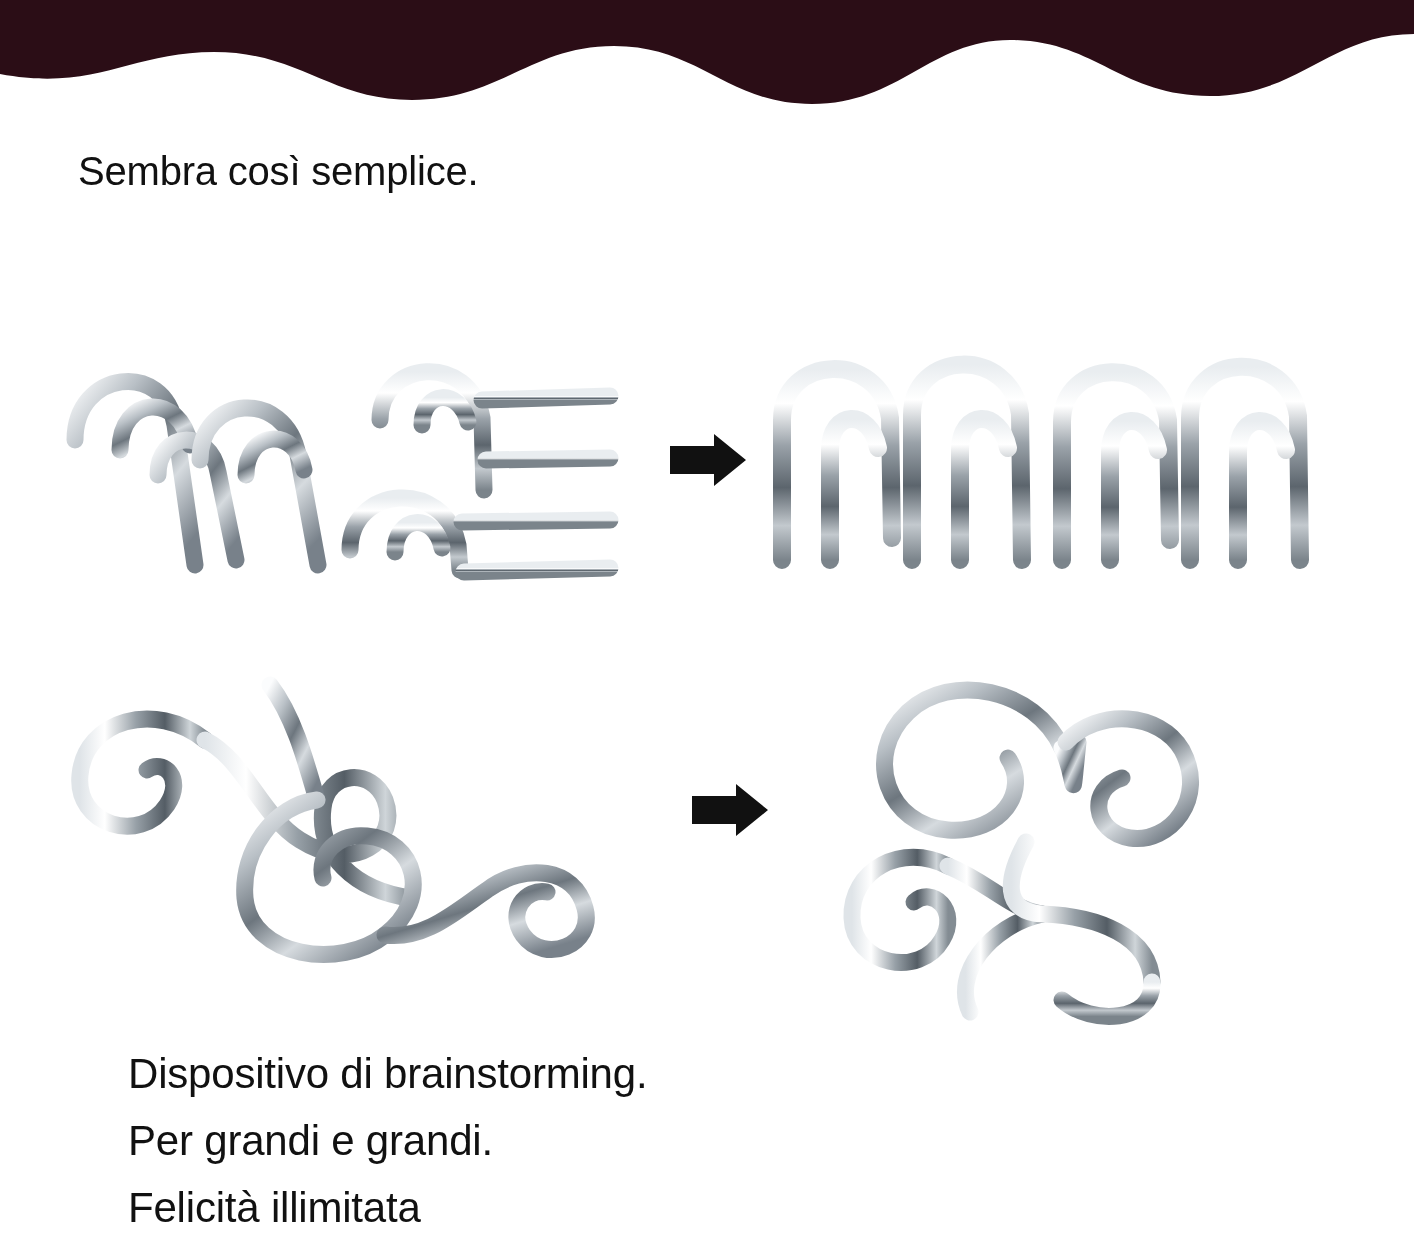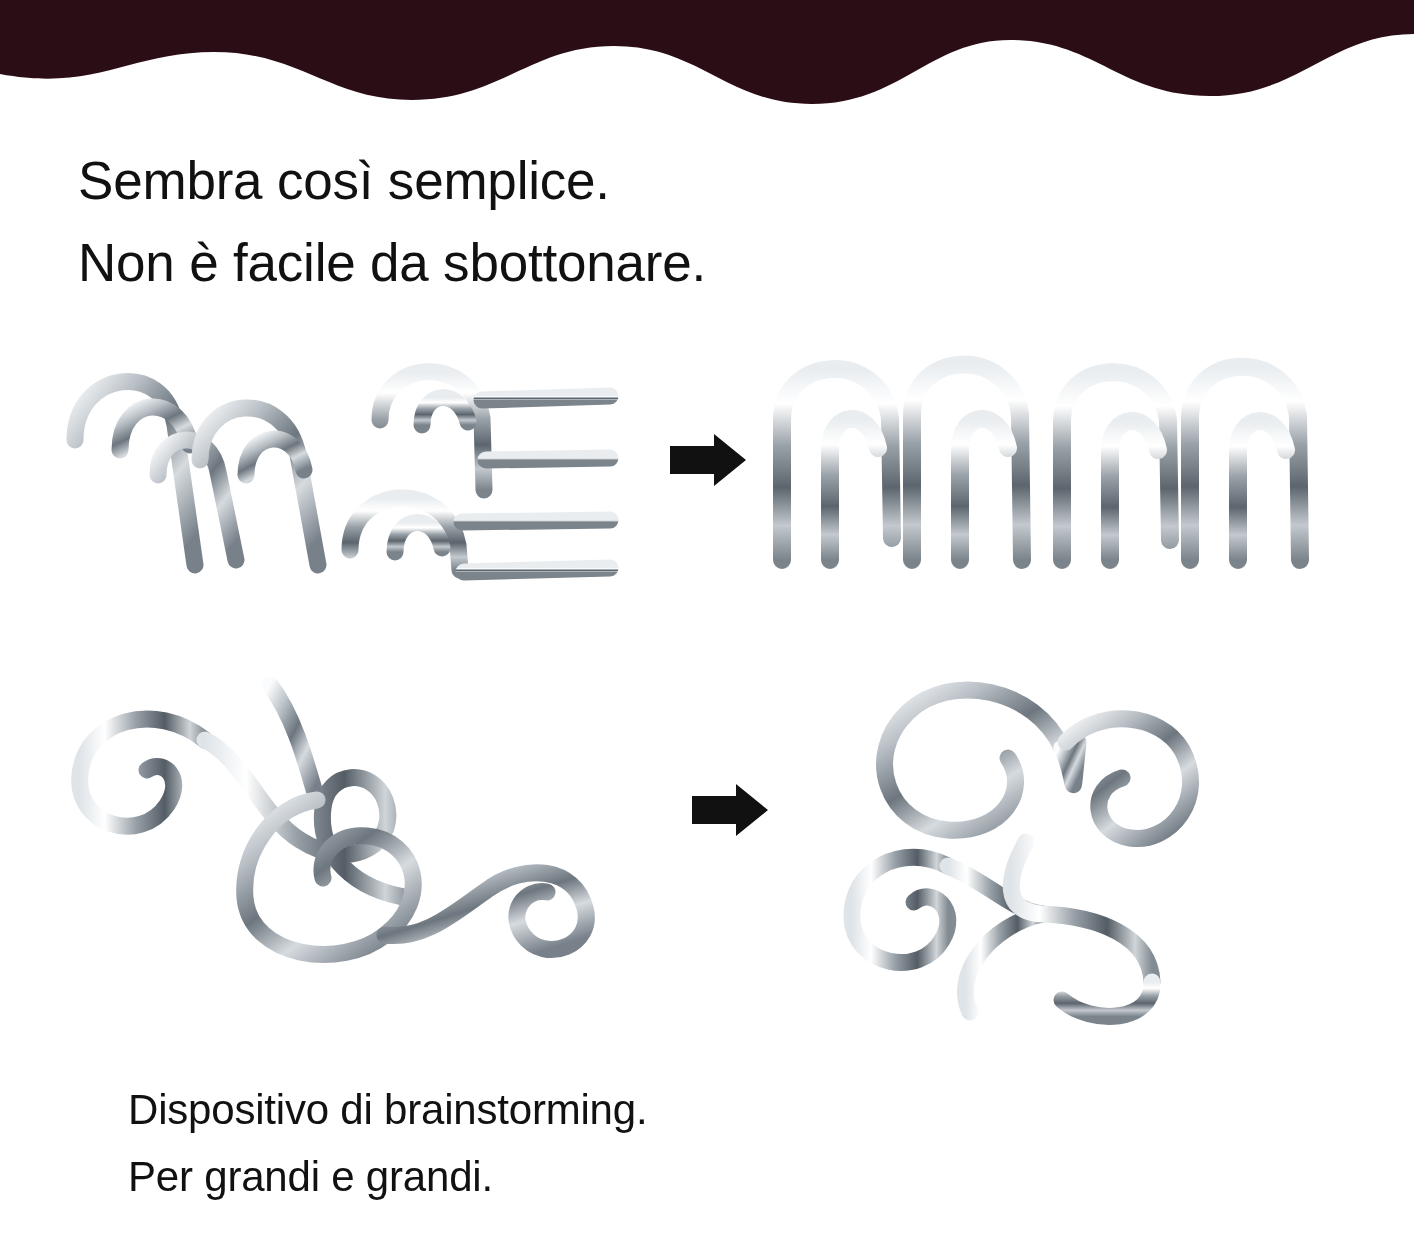--- a/index.html
+++ b/index.html
@@ -29,31 +29,31 @@
   }
 
   
   .headline {
     position: absolute;
     left: 78px;
     top: 140px;
     width: 1100px;
   }
   .headline .line {
-    font-size: 53px;
+    font-size: 40px;
     line-height: 1.55;
     color: #111111;
     letter-spacing: -0.2px;
     white-space: nowrap;
   }
 
   .footer-text {
     position: absolute;
     left: 128px;
-    top: 1076px;
+    top: 1040px;
     width: 1150px;
   }
   .footer-text .line {
     font-size: 42px;
     line-height: 1.6;
     color: #111111;
     letter-spacing: -0.2px;
     white-space: nowrap;
   }
 
@@ -96,21 +96,20 @@
              C930,40 900,104 812,104
              C726,104 700,46 614,46
              C530,46 500,100 412,100
              C330,100 300,52 214,52
              C130,52 96,92 0,74 Z" fill="#2b0d16"></path>
   </svg>
 </div>
 
 <div class="headline">
   <div class="line">Sembra così semplice.</div>
-  <div class="line">Non è facile da sbottonare.</div>
 </div>
 
 <div class="puzzle-area">
 
   <svg width="0" height="0" style="position:absolute" aria-hidden="true">
     <defs>
       <linearGradient id="metalV" x1="0" y1="0" x2="0" y2="1">
         <stop offset="0%" stop-color="#e9edf0"></stop>
         <stop offset="18%" stop-color="#ffffff"></stop>
         <stop offset="40%" stop-color="#9aa2a9"></stop>
@@ -236,13 +235,14 @@
         </g>
       </svg>
     </div>
   </div>
 
 </div>
 
 <div class="footer-text">
   <div class="line">Dispositivo di brainstorming.</div>
   <div class="line">Per grandi e grandi.</div>
+  <div class="line">Felicità illimitata</div>
 </div>
 
 </body></html>

